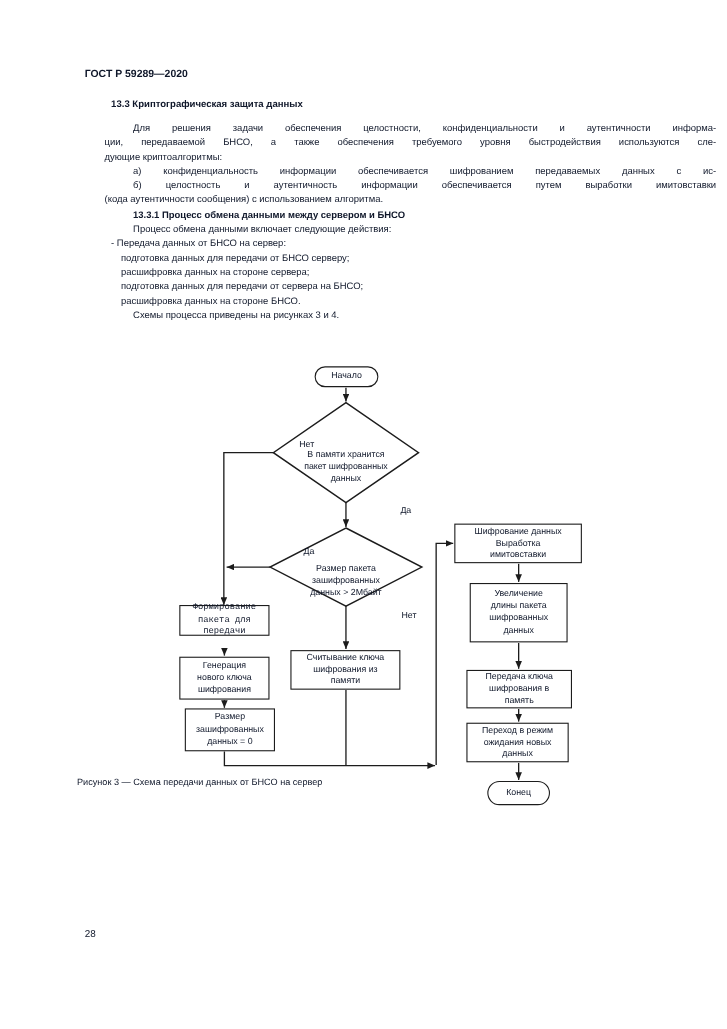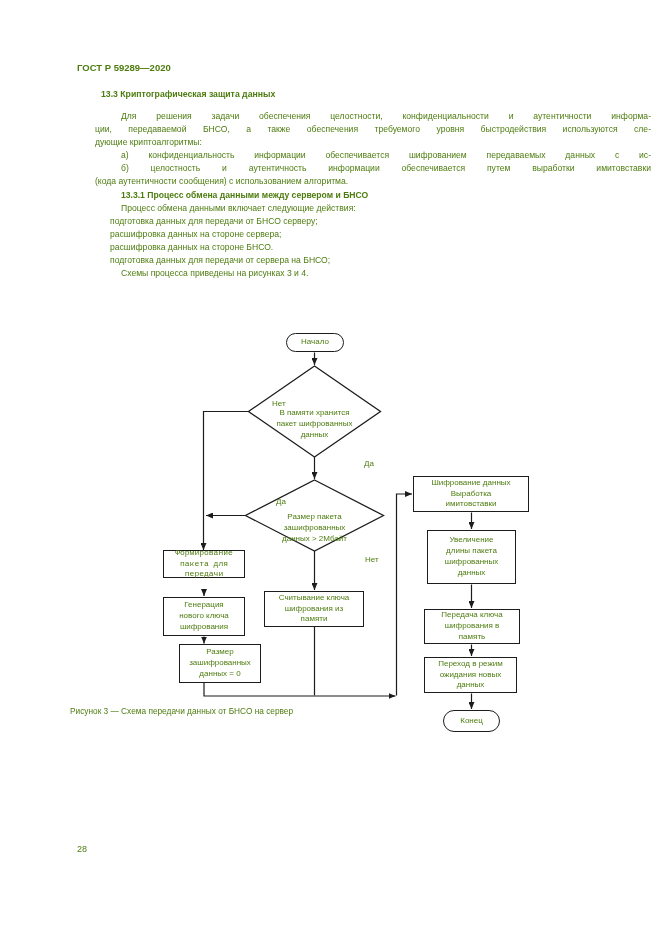--- a/index.html
+++ b/index.html
@@ -1,17 +1,17 @@
 <!DOCTYPE html>
 <html><head>
 <meta charset="utf-8">
 <style>
   html,body{margin:0;padding:0;background:#e8e8e8;}
   #page{position:relative;width:661px;height:935px;background:#ffffff;
-        font-family:"Liberation Sans",sans-serif;color:#4d7c0f;overflow:hidden;}
+        font-family:"Liberation Sans",sans-serif;color:#0f172a;overflow:hidden;}
   
   #doc-header{position:absolute;left:77px;top:62px;font-size:9.5px;font-weight:bold;}
   
   #sec-heading{position:absolute;left:101px;top:89px;font-size:8.7px;font-weight:bold;}
   
   #body-text{position:absolute;left:75px;top:110px;width:556px;font-size:8.6px;margin-left:20px;}
   .line{height:13.1px;line-height:13.1px;white-space:nowrap;}
   .line.j{white-space:normal;text-align:justify;text-align-last:justify;}
   .line.indent{padding-left:26px;}
   .line.dash{padding-left:6px;}
@@ -40,24 +40,25 @@
 
   <div id="body-text">
     <div class="line indent j">Для решения задачи обеспечения целостности, конфиденциальности и аутентичности информа-</div>
     <div class="line j">ции, передаваемой БНСО, а также обеспечения требуемого уровня быстродействия используются сле-</div>
     <div class="line">дующие криптоалгоритмы:</div>
     <div class="line indent j">а) конфиденциальность информации обеспечивается шифрованием передаваемых данных с ис-</div>
     <div class="line indent j">б) целостность и аутентичность информации обеспечивается путем выработки имитовставки</div>
     <div class="line">(кода аутентичности сообщения) с использованием алгоритма.</div>
     <div class="line indent b">13.3.1 Процесс обмена данными между сервером и БНСО</div>
     <div class="line indent">Процесс обмена данными включает следующие действия:</div>
+    <div class="line dash">- Передача данных от БНСО на сервер:</div>
     <div class="line sub">подготовка данных для передачи от БНСО серверу;</div>
     <div class="line sub">расшифровка данных на стороне сервера;</div>
+    <div class="line sub">подготовка данных для передачи от сервера на БНСО;</div>
     <div class="line sub">расшифровка данных на стороне БНСО.</div>
-    <div class="line sub">подготовка данных для передачи от сервера на БНСО;</div>
     <div class="line indent">Схемы процесса приведены на рисунках 3 и 4.</div>
   </div>
 
   <svg id="flow-svg" viewBox="0 0 661 935" xmlns="http://www.w3.org/2000/svg">
     <defs>
       <marker id="arr" markerUnits="userSpaceOnUse" markerWidth="7" markerHeight="6" viewBox="0 0 7 6" refX="7" refY="3" orient="auto">
         <polygon points="0,0 7,3 0,6" fill="#1c1c1c"></polygon>
       </marker>
     </defs>
     <g stroke="#1c1c1c" stroke-width="1.2" fill="none">
@@ -90,21 +91,21 @@
   <div class="dtext" style="left:254px;top:499px;width:121px;">Размер пакета
 зашифрованных
 данных &gt; 2Мбайт</div>
 
   <div class="node" style="left:163px;top:550px;width:82px;height:28px;font-family:Liberation Mono, monospace;">Формирование
 пакета для
 передачи</div>
   <div class="node" style="left:163px;top:597px;width:82px;height:39px;">Генерация
 нового ключа
 шифрования</div>
-  <div class="node" style="left:179px;top:644px;width:82px;height:39px;">Размер
+  <div class="node" style="left:168px;top:644px;width:82px;height:39px;">Размер
 зашифрованных
 данных = 0</div>
 
   <div class="node" style="left:264px;top:591px;width:100px;height:36px;">Считывание ключа
 шифрования из
 памяти</div>
 
   <div class="node" style="left:413px;top:476px;width:116px;height:36px;">Шифрование данных
 Выработка
 имитовставки</div>

